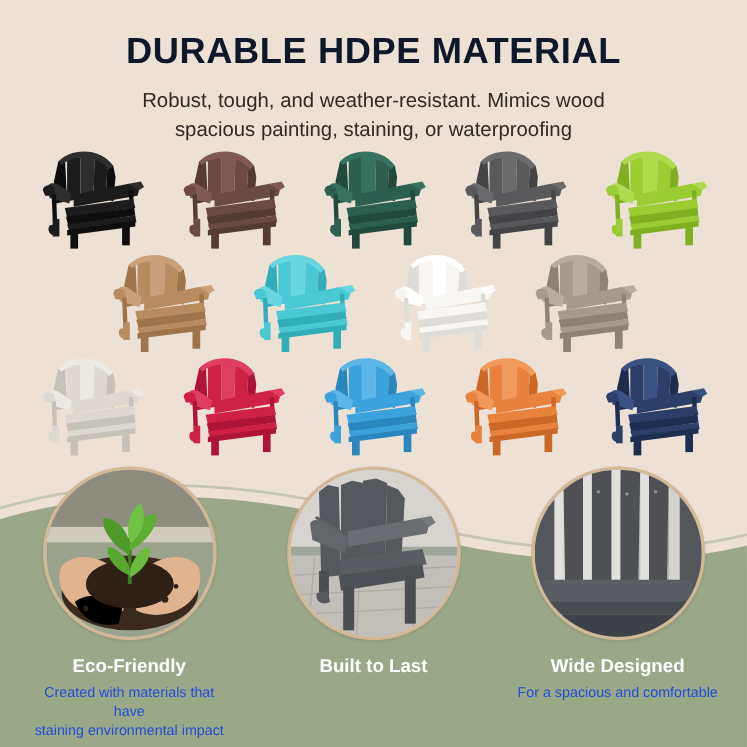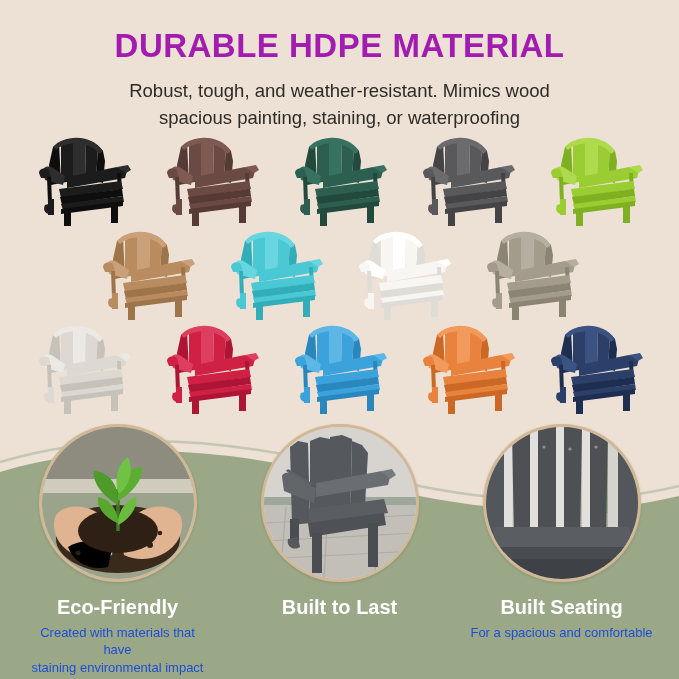--- a/index.html
+++ b/index.html
@@ -19,21 +19,21 @@
   
   .wave-band {
     position:absolute; left:0; top:0;
     width:679px; height:679px;
     pointer-events:none;
   }
   
   .header { position:absolute; left:0; top:28px; width:679px; text-align:center; }
   .title {
     font-size:33px; font-weight:bold; letter-spacing:0.5px;
-    color:#a21caf; margin:0; line-height:1.1;
+    color:#0f172a; margin:0; line-height:1.1;
   }
   .subtitle {
     margin:14px auto 8px; width:520px;
     font-size:18.5px; line-height:1.42; color:#2E2A26;
   }
   
   .chair-grid { position:absolute; left:0; top:131px; width:679px; }
   .chair-row { display:flex; justify-content:center; align-items:flex-end; }
   .chair-row.r1 { gap:22px; }
   .chair-row.r2 { gap:22px; margin-top:-2px; }
@@ -50,21 +50,21 @@
     width:152px; height:152px; margin:0 auto;
     border-radius:50%;
     border:3px solid #D2B894;
     overflow:hidden; position:relative;
     background:#cfcfcf;
     box-shadow:0 1px 3px rgba(0,0,0,0.12);
   }
   .circle-wrap svg { display:block; width:152px; height:152px; }
   .feature-title {
     margin-top:14px;
-    font-size:20px; font-weight:bold; color:#FFFFFF;
+    font-size:17px; font-weight:bold; color:#FFFFFF;
     line-height:1.15;
   }
   .feature-desc {
     margin-top:5px;
     font-size:13px; line-height:1.33; color:#1d4ed8;
   }
 </style>
 </head>
 <body>
 
@@ -659,21 +659,21 @@
           <rect x="0" y="0" width="18" height="152" fill="#53565A"></rect>
           <rect x="132" y="0" width="20" height="152" fill="#53565A"></rect>
           <rect x="8" y="100" width="136" height="26" rx="3" fill="#5A5D61"></rect>
           <rect x="8" y="120" width="136" height="12" fill="#484B4F"></rect>
           <rect x="8" y="132" width="136" height="20" fill="#3E4145"></rect>
           <circle cx="58" cy="20" r="1.6" fill="#8D9095"></circle>
           <circle cx="84" cy="22" r="1.6" fill="#8D9095"></circle>
           <circle cx="110" cy="20" r="1.6" fill="#8D9095"></circle>
         </svg>
       </div>
-      <div class="feature-title">Built Seating</div>
+      <div class="feature-title">Wide Designed</div>
       <div class="feature-desc">
         <div>For a spacious and comfortable</div>
       </div>
     </div>
 
   </div>
 
 </div>
 
 </body></html>

